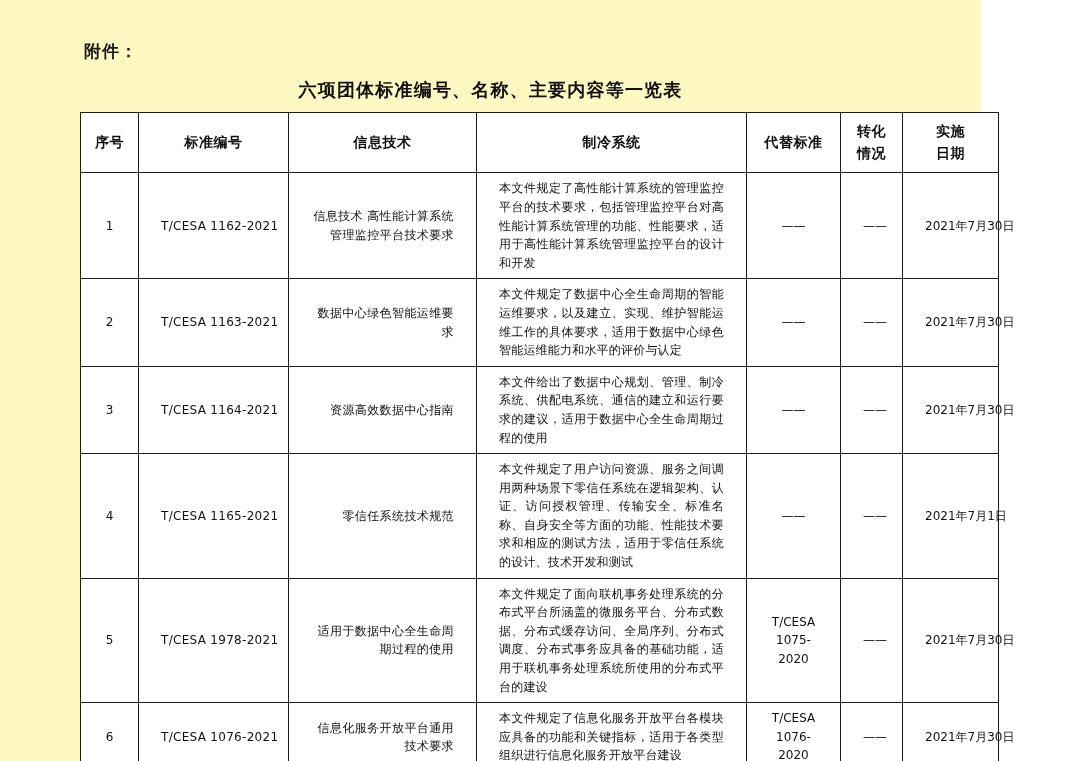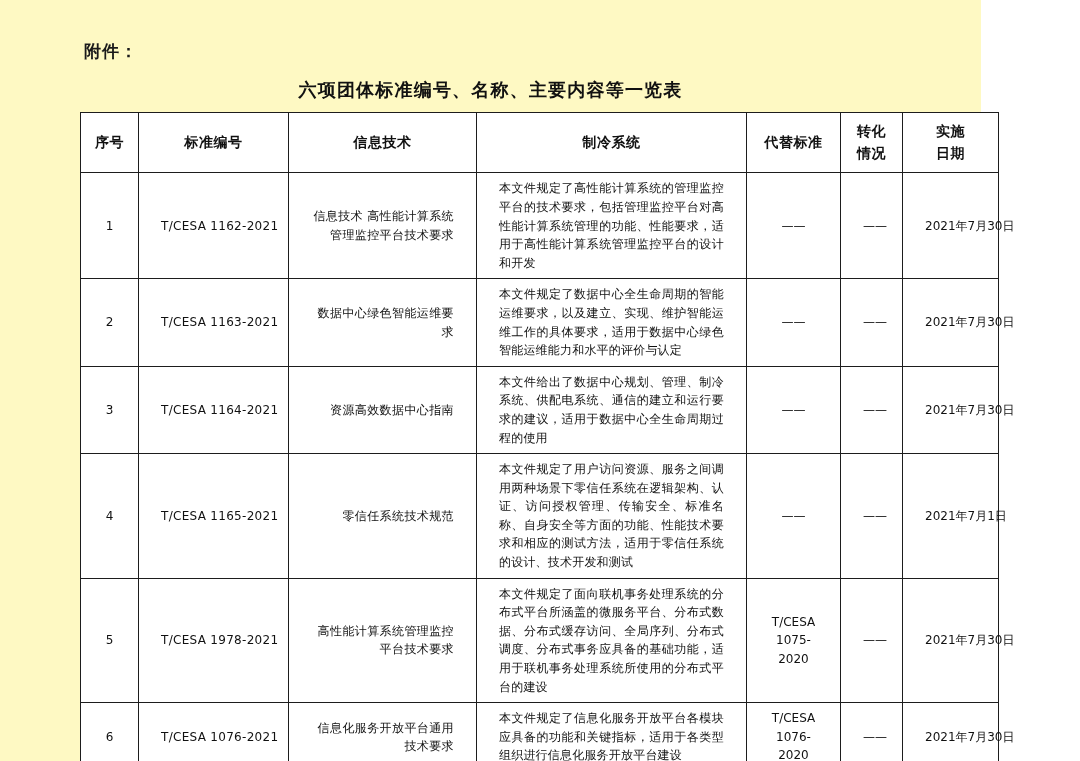--- a/index.html
+++ b/index.html
@@ -183,21 +183,21 @@
           <td class="cell-code">T/CESA 1165-2021</td>
           <td class="cell-name">零信任系统技术规范</td>
           <td class="cell-content">本文件规定了用户访问资源、服务之间调用两种场景下零信任系统在逻辑架构、认证、访问授权管理、传输安全、标准名称、自身安全等方面的功能、性能技术要求和相应的测试方法，适用于零信任系统的设计、技术开发和测试</td>
           <td class="cell-replace" style="white-space: pre-line;">——</td>
           <td class="cell-convert">——</td>
           <td class="cell-date">2021年7月1日</td>
         </tr>
         <tr>
           <td class="cell-seq">5</td>
           <td class="cell-code">T/CESA 1978-2021</td>
-          <td class="cell-name">高性能计算系统管理监控平台技术要求</td>
+          <td class="cell-name">适用于数据中心全生命周期过程的使用</td>
           <td class="cell-content">本文件规定了面向联机事务处理系统的分布式平台所涵盖的微服务平台、分布式数据、分布式缓存访问、全局序列、分布式调度、分布式事务应具备的基础功能，适用于联机事务处理系统所使用的分布式平台的建设</td>
           <td class="cell-replace" style="white-space: pre-line;">T/CESA
 1075-2020</td>
           <td class="cell-convert">——</td>
           <td class="cell-date">2021年7月30日</td>
         </tr>
         <tr>
           <td class="cell-seq">6</td>
           <td class="cell-code">T/CESA 1076-2021</td>
           <td class="cell-name">信息化服务开放平台通用技术要求</td>

